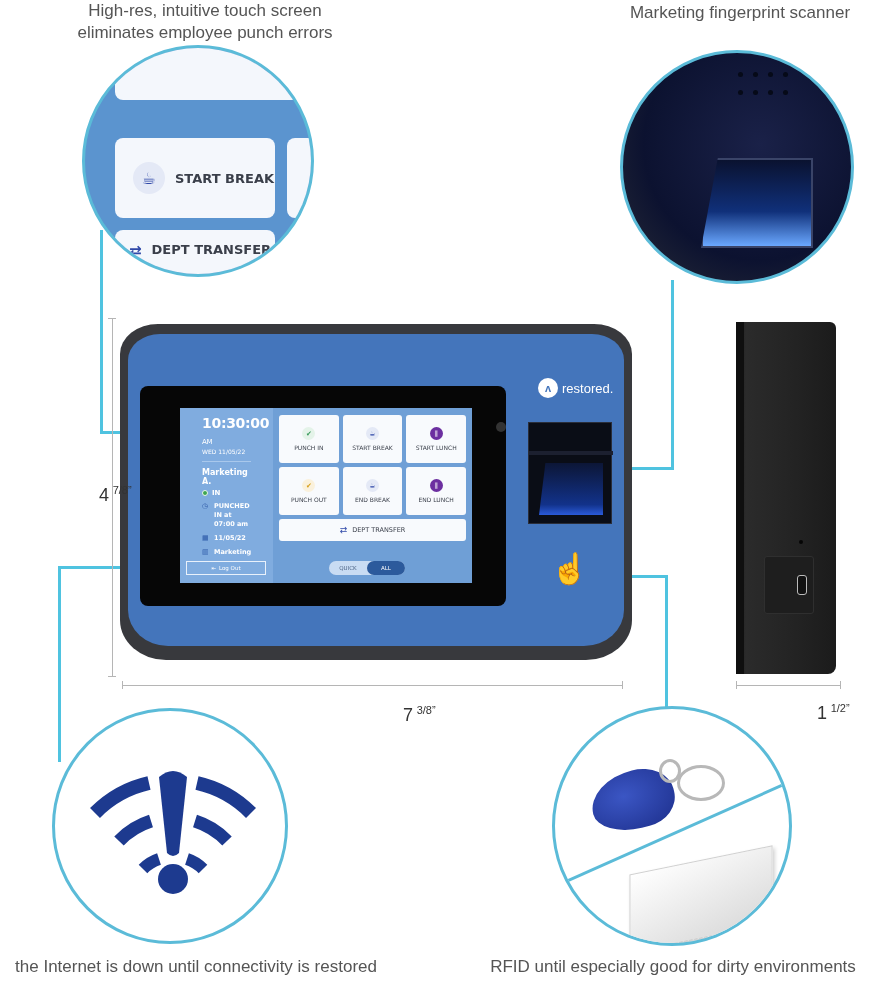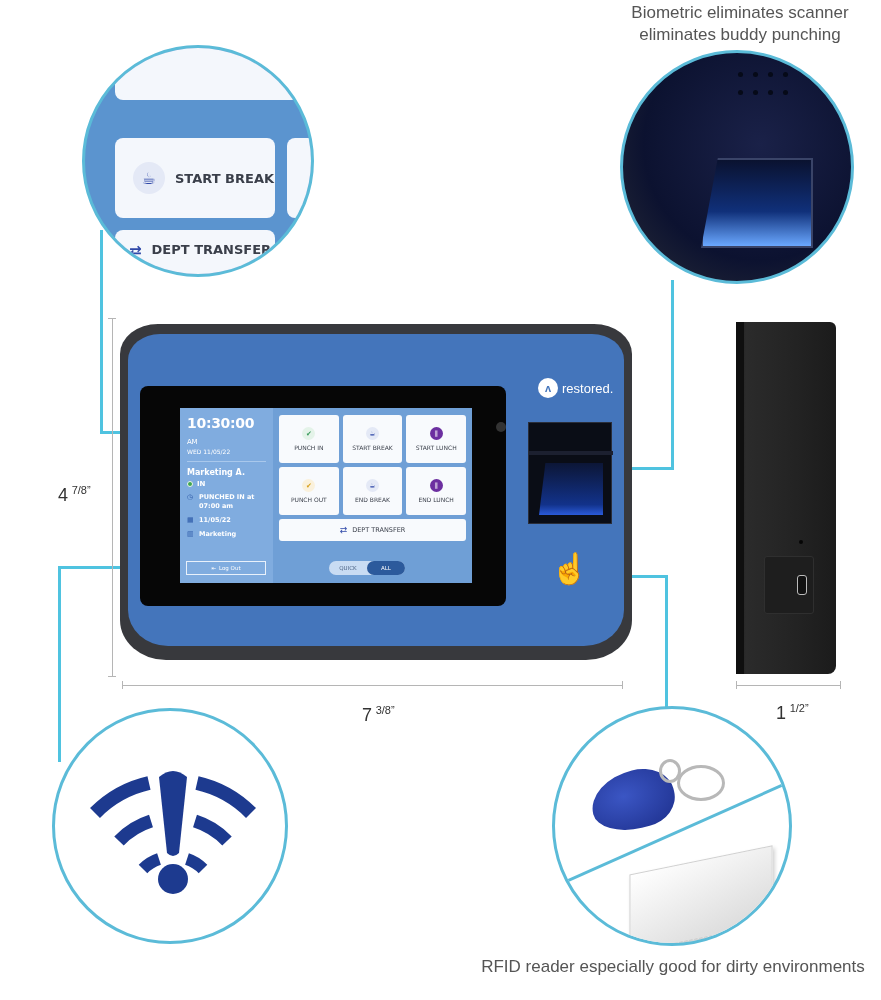--- a/index.html
+++ b/index.html
@@ -30,21 +30,21 @@
   .fp-window { position: absolute; left: 78px; top: 105px; width: 112px; height: 90px; background: linear-gradient(180deg, #0a1230 0%, #10307a 60%, #6aa8ff 100%); clip-path: polygon(15% 0, 100% 0, 100% 100%, 0 100%); border: 2px solid #3a4468; }
   .fp-grill { position: absolute; left: 110px; top: 12px; width: 60px; height: 22px; }
   .fp-grill span { display: inline-block; width: 5px; height: 5px; border-radius: 50%; background: #060a18; margin: 2px 5px; }
 
   
   .device { position: absolute; left: 120px; top: 324px; width: 512px; height: 336px; background: #38393d; border-radius: 38px 38px 46px 46px / 30px 30px 40px 40px; }
   .device-face { position: absolute; left: 8px; top: 10px; right: 8px; bottom: 14px; background: #4475bb; border-radius: 32px 32px 40px 40px / 26px 26px 36px 36px; }
   .bezel { position: absolute; left: 12px; top: 52px; width: 366px; height: 220px; background: #060606; border-radius: 8px; }
   .camera { position: absolute; left: 356px; top: 36px; width: 10px; height: 10px; border-radius: 50%; background: #333; }
   .screen { position: absolute; left: 40px; top: 22px; width: 292px; height: 175px; background: #6f9fd6; display: flex; }
-  .side { width: 93px; height: 100%; background: #80acdf; padding: 7px 7px; color: #fff; font-family: "DejaVu Sans", sans-serif; font-size: 6.5px; position: relative; }
+  .side { width: 93px; height: 100%; background: #80acdf; padding: 7px 22px; color: #fff; font-family: "DejaVu Sans", sans-serif; font-size: 6.5px; position: relative; }
   .time { font-size: 14px; font-weight: bold; letter-spacing: -0.3px; }
   .time small { font-size: 7px; font-weight: normal; }
   .date-line { font-size: 6px; margin-top: 1px; }
   .side hr { border: none; border-top: 1px solid #a9c8ec; margin: 6px 0 6px 0; }
   .user { font-size: 8px; font-weight: bold; margin-bottom: 3px; }
   .status { display: flex; align-items: center; gap: 4px; font-weight: bold; font-size: 7px; }
   .dot { width: 6px; height: 6px; border-radius: 50%; border: 1.5px solid #e8f6e8; background: #3ea550; }
   .info { display: flex; gap: 4px; margin-top: 5px; font-weight: bold; font-size: 6.5px; line-height: 9px; }
   .info .i { width: 8px; flex: 0 0 8px; font-size: 7px; color: #2d5aa8; }
   .logout { position: absolute; left: 6px; bottom: 8px; width: 80px; height: 14px; border: 1.5px solid #e9f1fb; color: #fff; font-size: 5.5px; display: flex; align-items: center; justify-content: center; gap: 3px; }
@@ -65,47 +65,49 @@
 
   
   .sideview { position: absolute; left: 736px; top: 322px; width: 100px; height: 352px; background: linear-gradient(90deg, #1a1a1a 0%, #2b2b2b 10%, #232323 60%, #1b1b1b 100%); border-radius: 4px 6px 8px 4px; }
   .sideview .lip { position: absolute; left: 0; top: 0; width: 8px; height: 100%; background: #0f0f0f; }
   .sideview .port { position: absolute; left: 28px; top: 234px; width: 50px; height: 58px; background: #1e1e1e; border-radius: 3px; border: 1px solid #2f2f2f; }
   .sideview .usb { position: absolute; left: 32px; top: 18px; width: 10px; height: 20px; border: 1.5px solid #bbb; border-radius: 3px; background: #111; }
   .sideview .led { position: absolute; left: 63px; top: 218px; width: 4px; height: 4px; border-radius: 50%; background: #050505; }
 
   
   .dim-line { position: absolute; background: #b5b5b5; }
-  .dim-label { position: absolute; font-size: 18px; color: #333; white-space: nowrap; }
+  .dim-label { position: absolute; font-size: 18px; color: #333; white-space: nowrap; margin-left: 41px; }
   .dim-label sup { font-size: 11px; }
 
   
   .c-bl { left: 52px; top: 708px; width: 236px; height: 236px; }
   .c-bl svg { position: absolute; left: 28px; top: 40px; }
 
   
   .c-br { left: 552px; top: 706px; width: 240px; height: 240px; }
   .c-br .divider { position: absolute; left: -30px; top: 118px; width: 320px; height: 3px; background: #5bbbd8; transform: rotate(-24deg); transform-origin: center; }
   .keyfob { position: absolute; left: 36px; top: 62px; width: 84px; height: 58px; background: radial-gradient(ellipse at 40% 40%, #3b56c4, #1d2f8c); border-radius: 60% 45% 40% 55% / 60% 50% 50% 45%; transform: rotate(-14deg); }
   .ring { position: absolute; border-radius: 50%; border: 3px solid #b8b8b8; }
   .card { position: absolute; left: 76px; top: 150px; width: 140px; height: 80px; background: linear-gradient(160deg, #ffffff, #d8d8d8); border: 1px solid #cfcfcf; transform: skewX(-12deg) rotate(-12deg); box-shadow: 2px 3px 4px rgba(0,0,0,0.2); }
 </style>
 </head>
 <body>
 
 <div class="caption cap-tl">
+  <div>High-res, intuitive touch screen</div>
+  <div>eliminates employee punch errors</div>
 </div>
 <div class="caption cap-tr">
-  <div>Biometric eliminates scanner</div>
-  <div>eliminates buddy punching</div>
+  <div>Marketing fingerprint scanner</div>
 </div>
 <div class="caption cap-bl">
+  <div>the Internet is down until connectivity is restored</div>
 </div>
 <div class="caption cap-br">
-  <div>RFID reader especially good for dirty environments</div>
+  <div>RFID until especially good for dirty environments</div>
 </div>
 
 <div class="leader" style="left:100px; top:230px; width:3px; height:204px;"></div>
 <div class="leader" style="left:100px; top:431px; width:68px; height:3px;"></div>
 <div class="leader" style="left:671px; top:280px; width:3px; height:190px;"></div>
 <div class="leader" style="left:604px; top:467px; width:70px; height:3px;"></div>
 <div class="leader" style="left:58px; top:566px; width:68px; height:3px;"></div>
 <div class="leader" style="left:58px; top:566px; width:3px; height:196px;"></div>
 <div class="leader" style="left:600px; top:575px; width:68px; height:3px;"></div>
 <div class="leader" style="left:665px; top:575px; width:3px; height:136px;"></div>

